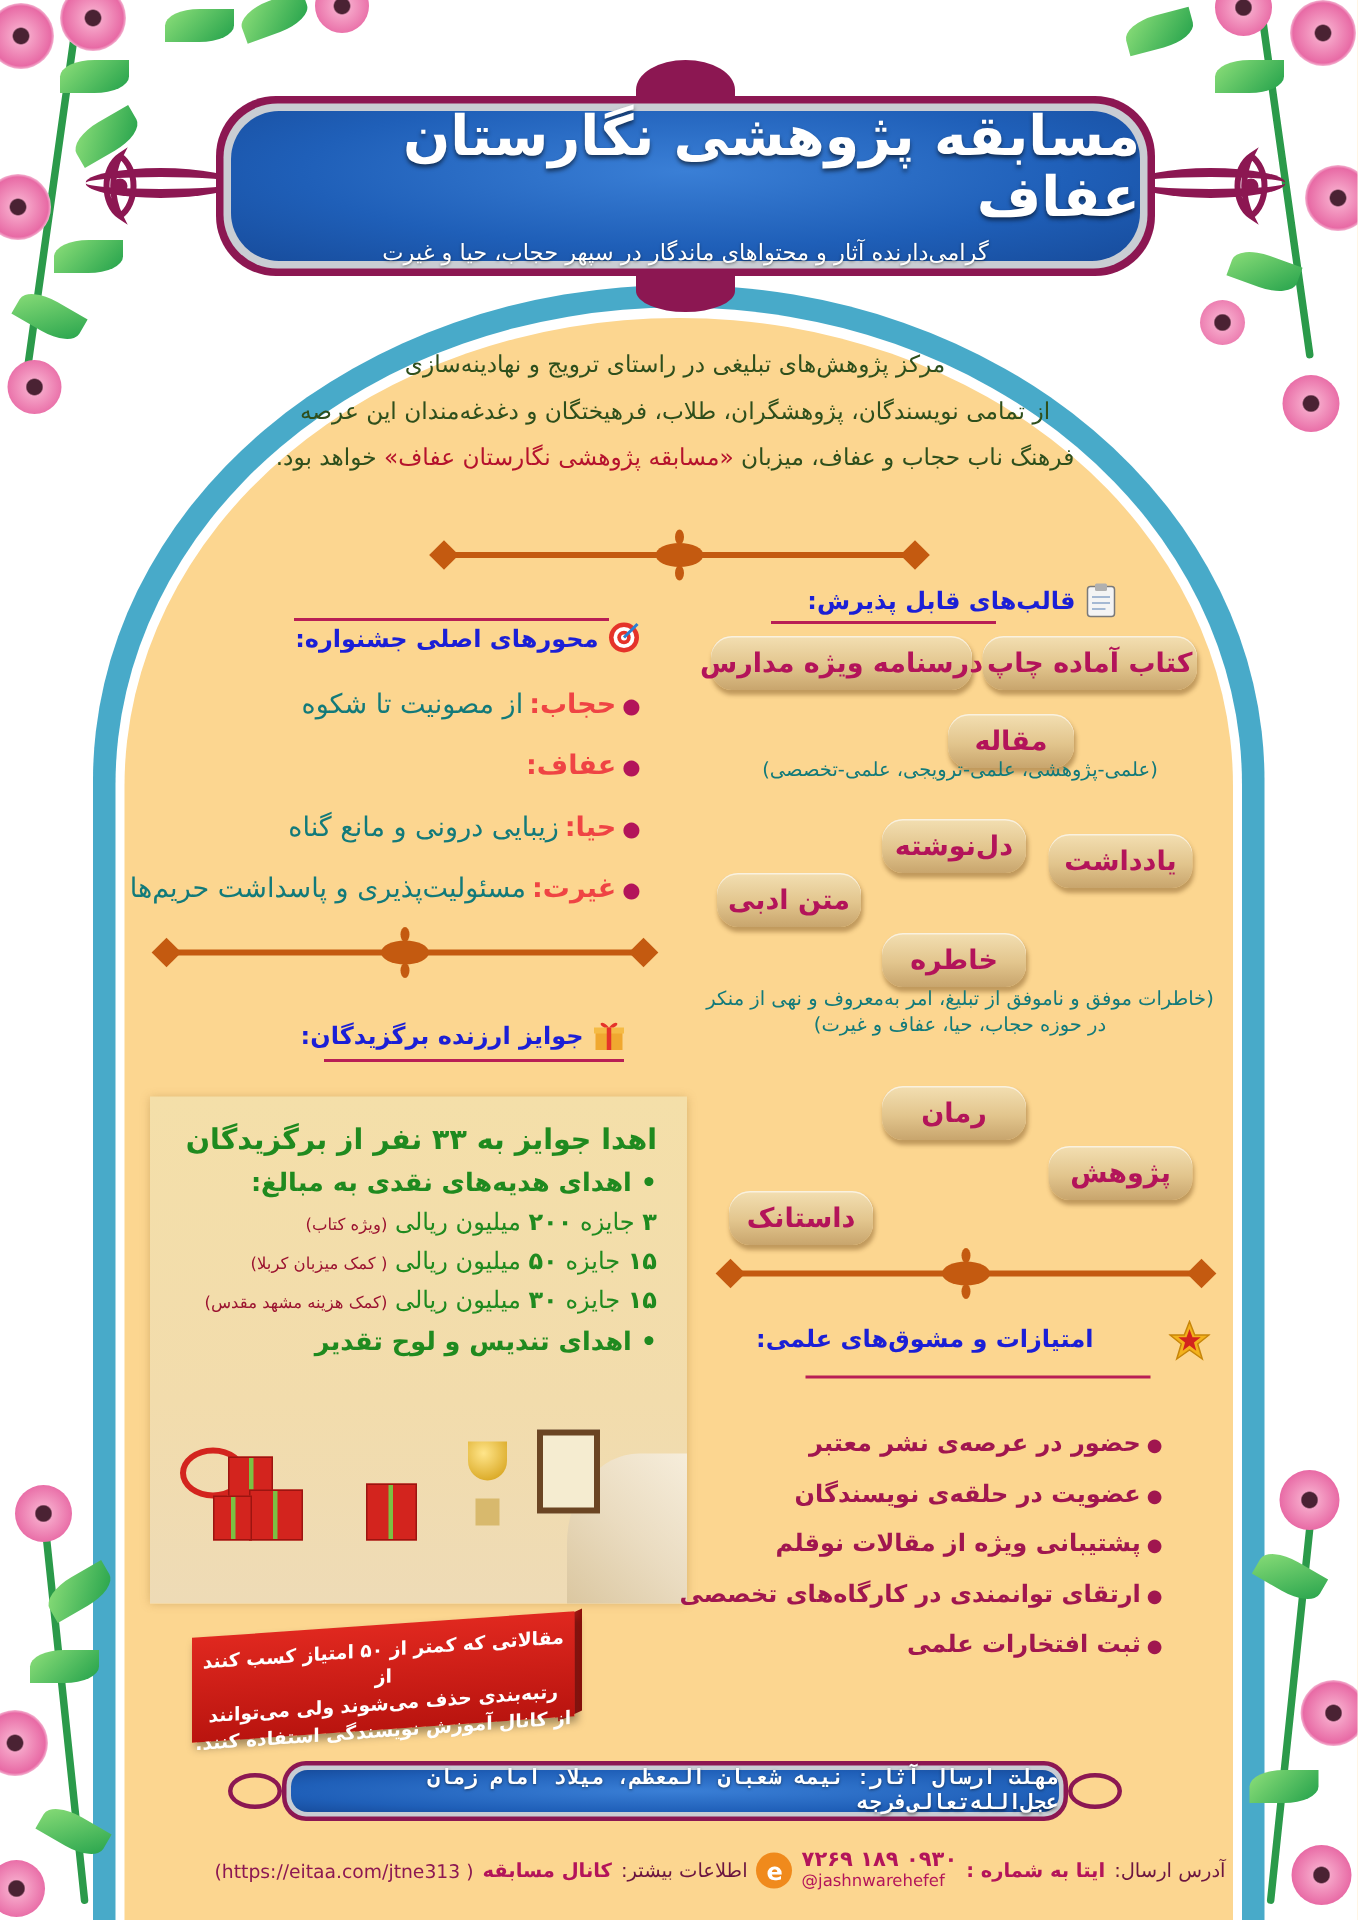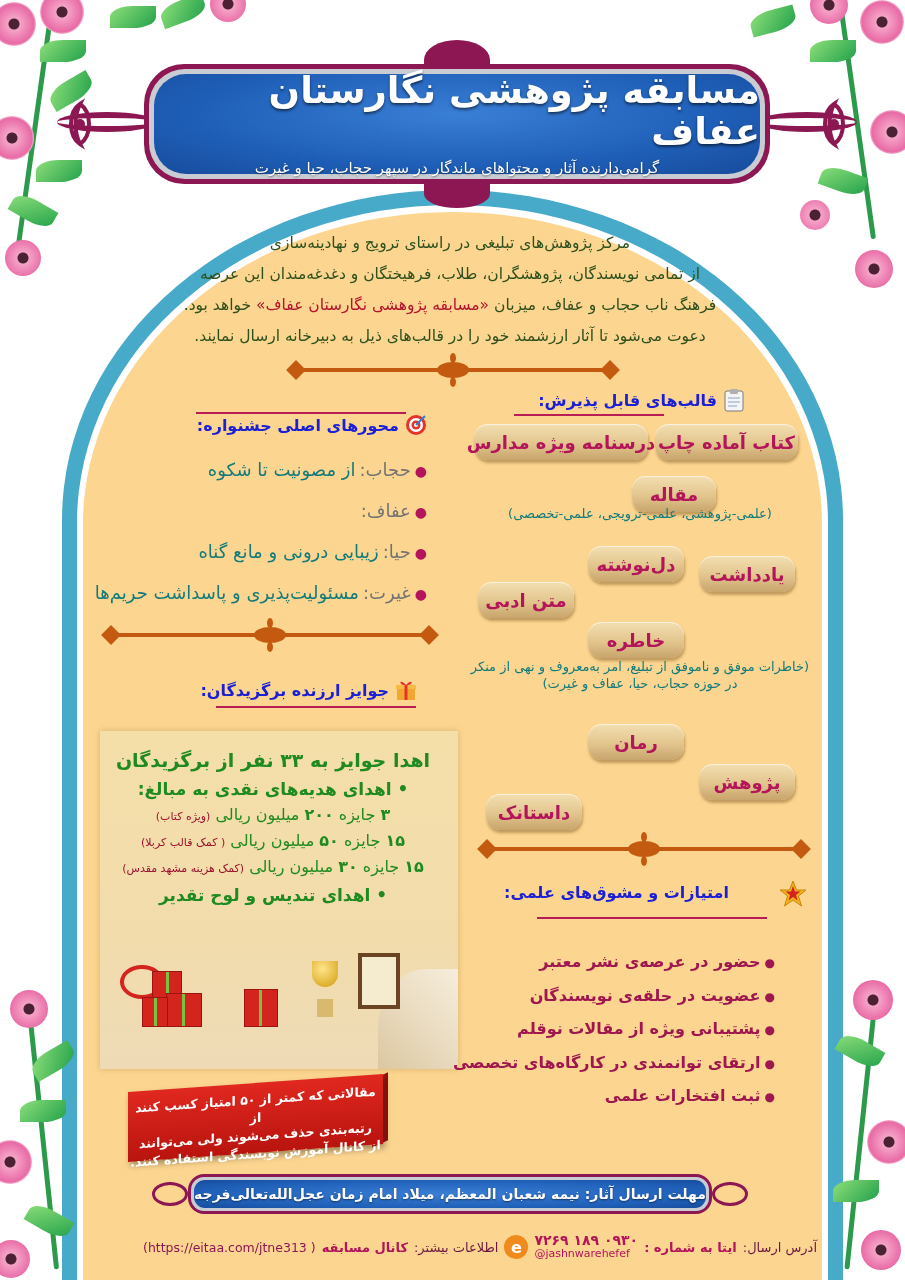--- a/index.html
+++ b/index.html
@@ -86,33 +86,33 @@
     color: #b3145a; font-weight: bold; font-size: 18px;
     display: flex; align-items: center; justify-content: center; white-space: nowrap;
   }
   .note-teal { position: absolute; color: #127a7a; font-size: 13px; text-align: center; line-height: 17px; }
 
   
   .axes { position: absolute; right: 478px; top: 450px; width: 360px; }
   .axis-item { display: flex; align-items: baseline; gap: 4px; justify-content: flex-start;
     font-size: 18px; line-height: 39px; white-space: nowrap; }
   .axis-item .dot { color: #b3145a; font-size: 14px; }
-  .axis-item .k { color: #737373; font-weight: normal; }
+  .axis-item .k { color: #ef4444; font-weight: bold; }
   .axis-item .v { color: #127a7a; }
 
   
   .prize-card {
     position: absolute; left: 100px; top: 731px; width: 358px; height: 338px;
     background: linear-gradient(180deg, #f4dfa9 0%, #f2dcac 60%, #eedbb6 100%);
     box-shadow: 0 0 6px rgba(150,110,50,.35);
   }
   .prize-curl { position: absolute; right: 0; bottom: 0; width: 80px; height: 100px;
     background: linear-gradient(225deg, #f7f1e6 0%, #e9dcc4 50%, #d6c29b 100%);
     border-radius: 60% 0 0 0; opacity: .8; }
-  .prize-text { position: absolute; left: 8px; right: 20px; top: 14px; text-align: center; color: #1f8a1f; }
+  .prize-text { position: absolute; left: 8px; right: 20px; top: 14px; text-align: right; color: #1f8a1f; }
   .prize-text .l1 { font-size: 19px; font-weight: bold; line-height: 30px; }
   .prize-text .l2 { font-size: 17px; font-weight: bold; line-height: 28px; }
   .prize-text .l3 { font-size: 16px; line-height: 24px; white-space: nowrap; }
   .prize-text .l3 b { font-weight: bold; }
   .prize-text .paren { color: #9b1330; font-size: 11px; }
   .prize-img { position: absolute; left: 12px; top: 210px; width: 280px; height: 90px; }
   .gift { position: absolute; background: #d3241e; border: 1px solid #9c1410; }
   .gift::after { content: ""; position: absolute; left: 45%; top: 0; width: 3px; height: 100%; background: #7bc143; }
   .trophy-cup { position: absolute; left: 200px; top: 20px; width: 26px; height: 26px; background: radial-gradient(circle at 40% 30%, #ffe58a, #d19a0c); border-radius: 0 0 50% 50%; }
   .trophy-base { position: absolute; left: 205px; top: 58px; width: 16px; height: 18px; background: #d8b96d; }
@@ -135,21 +135,21 @@
   .adv-item { display: flex; align-items: baseline; gap: 4px; justify-content: flex-start;
     color: #a0164f; font-weight: bold; font-size: 16px; line-height: 31.5px; white-space: nowrap; }
   .adv-item .dot { font-size: 12px; }
 
   
   .deadline-wrap { position: absolute; left: 150px; top: 1168px; width: 600px; height: 52px; }
   .deadline {
     position: absolute; left: 38px; right: 38px; top: 6px; height: 40px;
     background: #8c1752; border-radius: 16px; padding: 3px;
   }
-  .deadline-in { width: 100%; height: 100%; border-radius: 13px; background: #c9cdd3; padding: 3px; }
+  .deadline-in { width: 100%; height: 100%; border-radius: 13px; background: #c9cdd3; padding: 3px; font-family: Liberation Mono, monospace; }
   .deadline-blue { width: 100%; height: 100%; border-radius: 11px;
     background: radial-gradient(ellipse at 50% 50%, #3a7fd6 0%, #1f5fb8 70%, #174c9c 100%);
     color: #ffffff; font-weight: bold; font-size: 14px; display: flex; align-items: center; justify-content: center;
     text-shadow: 0 1px 2px rgba(0,0,0,.5); }
   .deadline-knot { position: absolute; top: 14px; width: 36px; height: 24px; border: 3px solid #8c1752; border-radius: 50%; }
   .deadline-knot.l { left: 2px; } .deadline-knot.r { right: 2px; }
 
   
   .footer { position: absolute; left: 88px; right: 88px; top: 1232px; height: 30px;
     display: flex; align-items: center; justify-content: flex-start; gap: 6px; white-space: nowrap;
@@ -239,21 +239,20 @@
 </div>
 
 <div class="intro">
   <div>مرکز پژوهش‌های تبلیغی در راستای ترویج و نهادینه‌سازی</div>
   <div>از تمامی نویسندگان، پژوهشگران، طلاب، فرهیختگان و دغدغه‌مندان این عرصه</div>
   <div>
     <span>فرهنگ ناب حجاب و عفاف، میزبان</span>
     <span class="hl">«مسابقه پژوهشی نگارستان عفاف»</span>
     <span>خواهد بود.</span>
   </div>
-  <div>دعوت می‌شود تا آثار ارزشمند خود را در قالب‌های ذیل به دبیرخانه ارسال نمایند.</div>
 </div>
 
 <div class="divider" style="left:285px;top:355px;width:336px;">
   <div class="bar"></div>
     <div class="end l"></div>
     <div class="end r"></div>
   <div class="tip t"></div>
     <div class="center"></div>
     <div class="tip b"></div>
 </div>
@@ -356,21 +355,21 @@
 
 <div class="prize-card">
   <div class="prize-curl"></div>
   <div class="prize-text">
     <div class="l1">اهدا جوایز به ۳۳ نفر از برگزیدگان</div>
     <div class="l2">• اهدای هدیه‌های نقدی به مبالغ:</div>
     <div class="l3">
       <b>۳</b> <span>جایزه</span> <b>۲۰۰</b> <span>میلیون ریالی</span> <span class="paren">(ویژه کتاب)</span>
     </div>
     <div class="l3">
-      <b>۱۵</b> <span>جایزه</span> <b>۵۰</b> <span>میلیون ریالی</span> <span class="paren">( کمک قالب کربلا)</span>
+      <b>۱۵</b> <span>جایزه</span> <b>۵۰</b> <span>میلیون ریالی</span> <span class="paren">( کمک میزبان کربلا)</span>
     </div>
     <div class="l3">
       <b>۱۵</b> <span>جایزه</span> <b>۳۰</b> <span>میلیون ریالی</span> <span class="paren">(کمک هزینه مشهد مقدس)</span>
     </div>
     <div class="l2">• اهدای تندیس و لوح تقدیر</div>
   </div>
   <div class="prize-img">
     <div class="ribbon-curve"></div>
     <div class="gift" style="left:40px;top:30px;width:30px;height:28px;"></div>
     <div class="gift" style="left:54px;top:52px;width:36px;height:34px;"></div>

